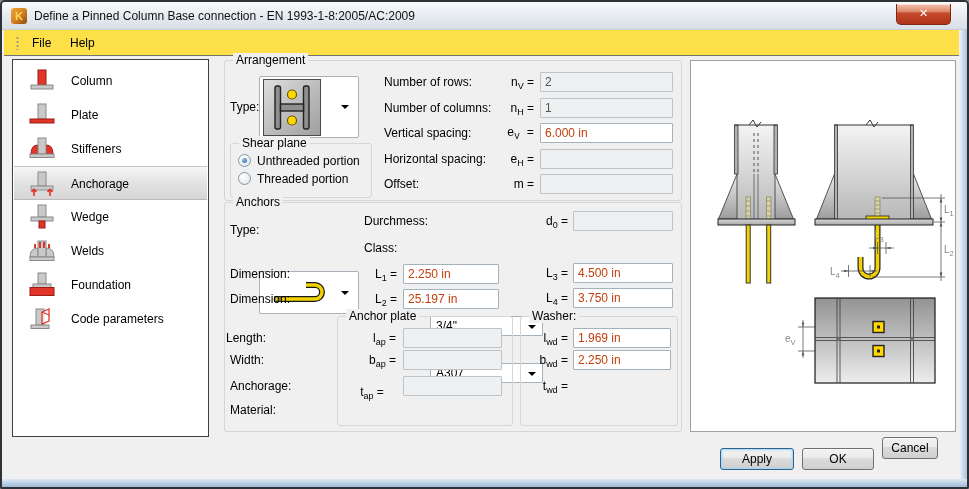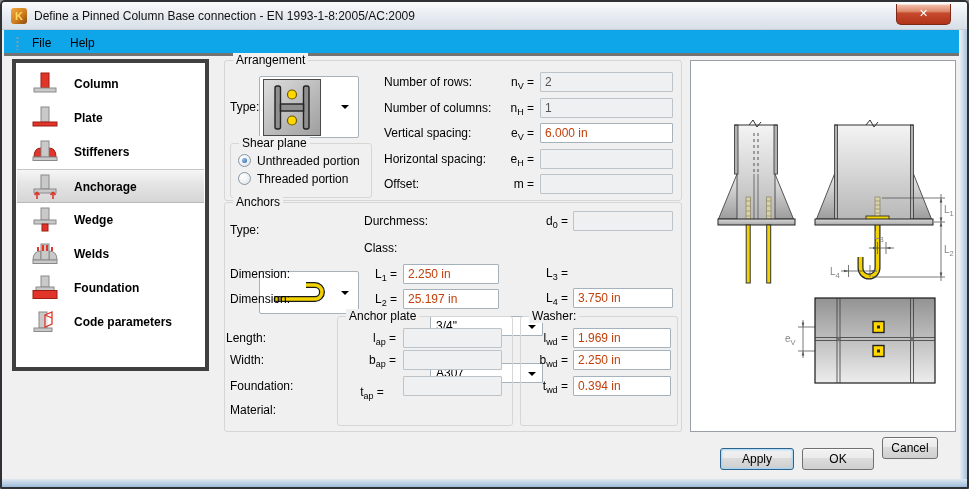--- a/index.html
+++ b/index.html
@@ -18,26 +18,26 @@
   .titlebar{left:0;top:0;right:0;height:28px;background:linear-gradient(#fafbfc,#e4e9ef 60%,#d8dfe7);border-bottom:1px solid #c8ccd2;}
   .appicon{left:9px;top:6px;width:16px;height:16px;border-radius:3px;
     background:linear-gradient(135deg,#f2a93c 0%,#d07d1d 55%,#8a4a10 100%);
     color:#ffd95e;font-weight:bold;font-size:11px;line-height:16px;text-align:center;}
   .title-text{left:32px;top:7px;color:#111;}
   .close-btn{top:2px;right:16px;width:55px;height:21px;border:1px solid #7c2a18;border-top:none;
     border-radius:0 0 5px 5px;background:linear-gradient(#f4c4b4 0%,#dc8868 38%,#c74a2e 45%,#b03418 100%);
     color:#fff;font-weight:bold;font-size:11px;text-align:center;line-height:19px;
     box-shadow:inset 0 1px 0 rgba(255,255,255,.5);cursor:pointer;}
   
-  .menubar{left:2px;top:28px;right:8px;height:26px;background:#0ea5e9;border-bottom:3px solid #737373;}
+  .menubar{left:2px;top:28px;right:8px;height:26px;background:#fde047;border-bottom:1px solid #737373;}
   .menugrip{left:12px;top:6px;width:3px;height:14px;
     background-image:radial-gradient(circle,#9a9a9a 1px,transparent 1.2px);background-size:3px 4px;}
   .menuitem{top:3px;height:20px;line-height:20px;padding:0 8px;cursor:default;}
   
-  .sidebar{left:10px;top:57px;width:197px;height:312px;background:#fff;border:4px solid #404040;font-weight:bold;}
+  .sidebar{left:10px;top:57px;width:197px;height:378px;background:#fff;border:1px solid #404040;}
   .side-item{position:absolute;left:1px;right:1px;height:34px;cursor:pointer;}
   .side-item.selected{background:linear-gradient(#f6f6f6,#e4e4e4 45%,#d6d6d6);border-top:1px solid #c6c6c6;border-bottom:1px solid #b9b9b9;}
   .side-icon{position:absolute;left:12px;top:4px;width:32px;height:26px;}
   .side-label{position:absolute;left:57px;top:0;line-height:34px;}
   
   .group{border:1px solid #d6d6d6;border-radius:3px;}
   .group-label{position:absolute;top:-8px;left:8px;background:#f0f0f0;padding:0 3px;line-height:14px;}
   
   .lbl{line-height:20px;color:#000;}
   .symcell{text-align:right;line-height:20px;}
@@ -198,21 +198,21 @@
 
   <div class="abs lbl" style="left:382px;top:70px;">Number of rows:</div>
   <div class="abs symcell" style="left:470px;top:70px;width:62px;"><span>n</span><sub>V</sub> <span>=</span></div>
   <input class="abs field dis" style="left: 538px; top: 70px; width: 133px;" value="2">
 
   <div class="abs lbl" style="left:382px;top:96px;">Number of columns:</div>
   <div class="abs symcell" style="left:470px;top:96px;width:62px;"><span>n</span><sub>H</sub> <span>=</span></div>
   <input class="abs field dis" style="left: 538px; top: 96px; width: 133px;" value="1">
 
   <div class="abs lbl" style="left:382px;top:121px;">Vertical spacing:</div>
-  <div class="abs symcell" style="left:470px;top:121px;width:62px;"><span>e</span><sub>V</sub> <span>=</span></div>
+  <div class="abs symcell" style="left:470px;top:121px;width:62px;font-family:Liberation Mono, monospace;"><span>e</span><sub>V</sub> <span>=</span></div>
   <input class="abs field" style="left: 538px; top: 121px; width: 133px;" value="6.000 in">
 
   <div class="abs lbl" style="left:382px;top:147px;">Horizontal spacing:</div>
   <div class="abs symcell" style="left:470px;top:147px;width:62px;"><span>e</span><sub>H</sub> <span>=</span></div>
   <input class="abs field dis" style="left: 538px; top: 147px; width: 133px;" value="">
 
   <div class="abs lbl" style="left:382px;top:172px;">Offset:</div>
   <div class="abs symcell" style="left:470px;top:172px;width:62px;"><span>m</span><sub></sub> <span>=</span></div>
   <input class="abs field dis" style="left: 538px; top: 172px; width: 133px;" value="">
 
@@ -240,53 +240,53 @@
   <div class="abs lbl" style="left:362px;top:236px;">Class:</div>
   <div class="abs combo" style="left:428px;top:236px;width:113px;">
     <span>A307</span>
     <span class="arrow"></span>
   </div>
 
   <div class="abs lbl" style="left:228px;top:262px;">Dimension:</div>
   <div class="abs symcell" style="left:345px;top:262px;width:50px;"><span>L</span><sub>1</sub> <span>=</span></div>
   <input class="abs field" style="left: 401px; top: 262px; width: 96px;" value="2.250 in">
   <div class="abs symcell" style="left:516px;top:261px;width:50px;"><span>L</span><sub>3</sub> <span>=</span></div>
+  <input class="abs field" style="left: 571px; top: 261px; width: 100px;" value="4.500 in">
 
   <div class="abs lbl" style="left:228px;top:287px;">Dimension:</div>
   <div class="abs symcell" style="left:345px;top:287px;width:50px;"><span>L</span><sub>2</sub> <span>=</span></div>
   <input class="abs field" style="left: 401px; top: 287px; width: 96px;" value="25.197 in">
   <div class="abs symcell" style="left:516px;top:286px;width:50px;"><span>L</span><sub>4</sub> <span>=</span></div>
   <input class="abs field" style="left: 571px; top: 286px; width: 100px;" value="3.750 in">
 
   <div class="abs group" style="left:335px;top:314px;width:176px;height:110px;">
     <span class="group-label" style="background:#f0f0f0;">Anchor plate</span>
   </div>
   <div class="abs lbl" style="left:224px;top:326px;">Length:</div>
   <div class="abs symcell" style="left:346px;top:326px;width:48px;"><span>l</span><sub>ap</sub> <span>=</span></div>
   <input class="abs field dis" style="left: 401px; top: 326px; width: 99px;" value="">
 
   <div class="abs lbl" style="left:228px;top:348px;">Width:</div>
   <div class="abs symcell" style="left:346px;top:348px;width:48px;"><span>b</span><sub>ap</sub> <span>=</span></div>
   <input class="abs field dis" style="left: 401px; top: 348px; width: 99px;" value="">
 
-  <div class="abs lbl" style="left:228px;top:374px;">Foundation:</div>
+  <div class="abs lbl" style="left:228px;top:374px;">Anchorage:</div>
   <div class="abs symcell" style="left:346px;top:380px;width:48px;text-align:center;"><span>t</span><sub>ap</sub> <span>=</span></div>
   <input class="abs field dis" style="left: 401px; top: 374px; width: 99px;" value="">
 
   <div class="abs lbl" style="left:228px;top:398px;">Material:</div>
 
   <div class="abs group" style="left:518px;top:314px;width:158px;height:110px;">
     <span class="group-label">Washer:</span>
   </div>
   <div class="abs symcell" style="left:520px;top:326px;width:46px;"><span>l</span><sub>wd</sub> <span>=</span></div>
   <input class="abs field" style="left: 571px; top: 326px; width: 98px;" value="1.969 in">
   <div class="abs symcell" style="left:520px;top:348px;width:46px;text-align:right;"><span>b</span><sub>wd</sub> <span>=</span></div>
   <input class="abs field" style="left: 571px; top: 348px; width: 98px;" value="2.250 in">
   <div class="abs symcell" style="left:520px;top:374px;width:46px;"><span>t</span><sub>wd</sub> <span>=</span></div>
-  <input class="abs field" style="left: 571px; top: 374px; width: 98px;" value="0.394 in">
 
   <div class="abs preview">
     <svg width="264" height="370" viewBox="0 0 264 370">
       <defs>
         <linearGradient id="gCol" x1="0" y1="0" x2="0" y2="1">
           <stop offset="0" stop-color="#f4f4f4"></stop>
             <stop offset="1" stop-color="#b8b8b8"></stop>
         </linearGradient>
         <linearGradient id="gStiff" x1="0" y1="0" x2="0" y2="1">
           <stop offset="0" stop-color="#ececec"></stop>

